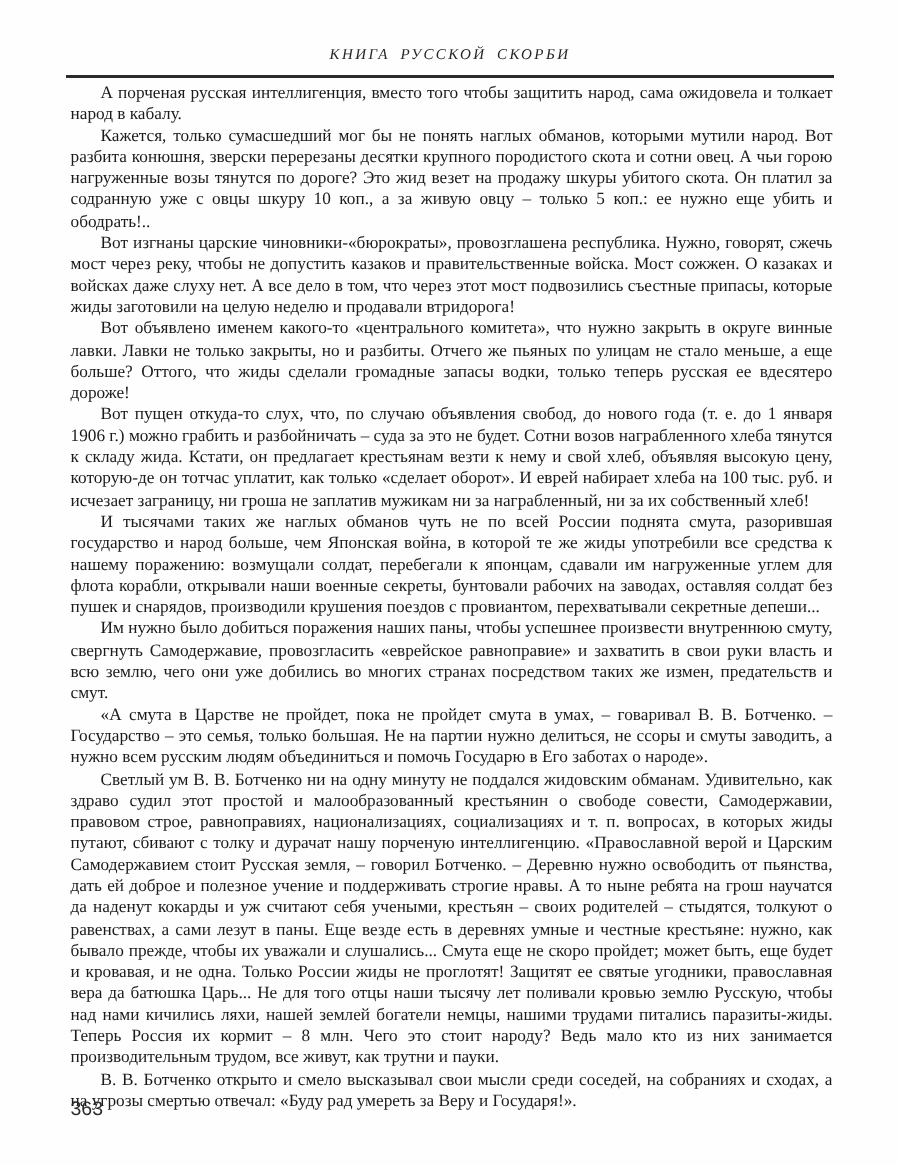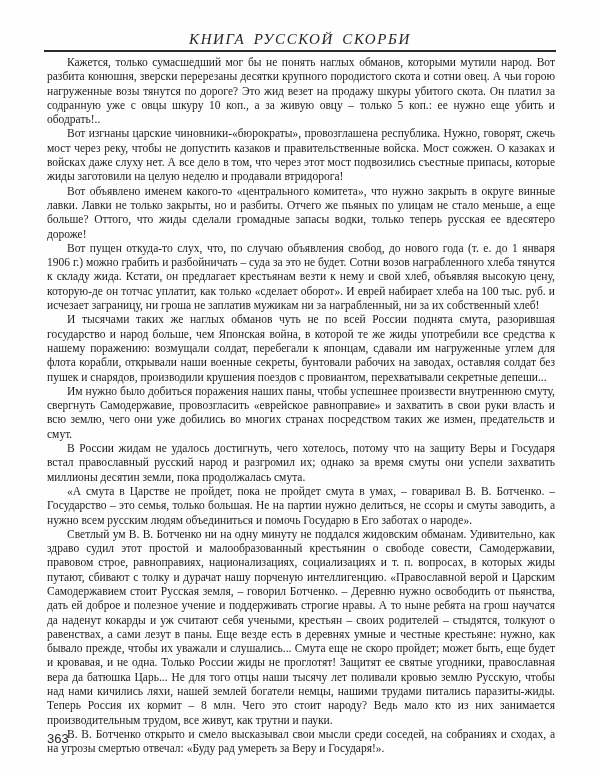--- a/index.html
+++ b/index.html
@@ -16,21 +16,21 @@
     font-family: "Liberation Serif", serif;
     overflow: hidden;
   }
   .header-title {
     position: absolute;
     top: 31px;
     left: 0;
     right: 0;
     text-align: center;
     font-style: italic;
-    font-size: 15px;
+    font-size: 10px;
     letter-spacing: 1.6px;
     word-spacing: 3px;
     color: #262626;
   }
   .header-rule {
     position: absolute;
     top: 50px;
     left: 44px;
     right: 44px;
     height: 2px;
@@ -63,27 +63,27 @@
 </head>
 <body>
 
 <div class="page">
 
   <div class="header-title">КНИГА РУССКОЙ СКОРБИ</div>
 
   <div class="header-rule"></div>
 
   <div class="body-text">
+    <p>А порченая русская интеллигенция, вместо того чтобы защитить народ, сама ожидовела и толкает народ в кабалу.</p>
     <p>Кажется, только сумасшедший мог бы не понять наглых обманов, которыми мутили народ. Вот разбита конюшня, зверски перерезаны десятки крупного породистого скота и сотни овец. А чьи горою нагруженные возы тянутся по дороге? Это жид везет на продажу шкуры убитого скота. Он платил за содранную уже с овцы шкуру 10 коп., а за живую овцу – только 5 коп.: ее нужно еще убить и ободрать!..</p>
     <p>Вот изгнаны царские чиновники-«бюрократы», провозглашена республика. Нужно, говорят, сжечь мост через реку, чтобы не допустить казаков и правительственные войска. Мост сожжен. О казаках и войсках даже слуху нет. А все дело в том, что через этот мост подвозились съестные припасы, которые жиды заготовили на целую неделю и продавали втридорога!</p>
     <p>Вот объявлено именем какого-то «центрального комитета», что нужно закрыть в округе винные лавки. Лавки не только закрыты, но и разбиты. Отчего же пьяных по улицам не стало меньше, а еще больше? Оттого, что жиды сделали громадные запасы водки, только теперь русская ее вдесятеро дороже!</p>
     <p>Вот пущен откуда-то слух, что, по случаю объявления свобод, до нового года (т. е. до 1 января 1906 г.) можно грабить и разбойничать – суда за это не будет. Сотни возов награбленного хлеба тянутся к складу жида. Кстати, он предлагает крестьянам везти к нему и свой хлеб, объявляя высокую цену, которую-де он тотчас уплатит, как только «сделает оборот». И еврей набирает хлеба на 100 тыс. руб. и исчезает заграницу, ни гроша не заплатив мужикам ни за награбленный, ни за их собственный хлеб!</p>
     <p>И тысячами таких же наглых обманов чуть не по всей России поднята смута, разорившая государство и народ больше, чем Японская война, в которой те же жиды употребили все средства к нашему поражению: возмущали солдат, перебегали к японцам, сдавали им нагруженные углем для флота корабли, открывали наши военные секреты, бунтовали рабочих на заводах, оставляя солдат без пушек и снарядов, производили крушения поездов с провиантом, перехватывали секретные депеши...</p>
     <p>Им нужно было добиться поражения наших паны, чтобы успешнее произвести внутреннюю смуту, свергнуть Самодержавие, провозгласить «еврейское равноправие» и захватить в свои руки власть и всю землю, чего они уже добились во многих странах посредством таких же измен, предательств и смут.</p>
-    <p>В России жидам не удалось достигнуть, чего хотелось, потому что на защиту Веры и Государя встал православный русский народ и разгромил их; однако за время смуты они успели захватить миллионы десятин земли, пока продолжалась смута.</p>
     <p>«А смута в Царстве не пройдет, пока не пройдет смута в умах, – говаривал В. В. Ботченко. – Государство – это семья, только большая. Не на партии нужно делиться, не ссоры и смуты заводить, а нужно всем русским людям объединиться и помочь Государю в Его заботах о народе».</p>
     <p>Светлый ум В. В. Ботченко ни на одну минуту не поддался жидовским обманам. Удивительно, как здраво судил этот простой и малообразованный крестьянин о свободе совести, Самодержавии, правовом строе, равноправиях, национализациях, социализациях и т. п. вопросах, в которых жиды путают, сбивают с толку и дурачат нашу порченую интеллигенцию. «Православной верой и Царским Самодержавием стоит Русская земля, – говорил Ботченко. – Деревню нужно освободить от пьянства, дать ей доброе и полезное учение и поддерживать строгие нравы. А то ныне ребята на грош научатся да наденут кокарды и уж считают себя учеными, крестьян – своих родителей – стыдятся, толкуют о равенствах, а сами лезут в паны. Еще везде есть в деревнях умные и честные крестьяне: нужно, как бывало прежде, чтобы их уважали и слушались... Смута еще не скоро пройдет; может быть, еще будет и кровавая, и не одна. Только России жиды не проглотят! Защитят ее святые угодники, православная вера да батюшка Царь... Не для того отцы наши тысячу лет поливали кровью землю Русскую, чтобы над нами кичились ляхи, нашей землей богатели немцы, нашими трудами питались паразиты-жиды. Теперь Россия их кормит – 8 млн. Чего это стоит народу? Ведь мало кто из них занимается производительным трудом, все живут, как трутни и пауки.</p>
     <p>В. В. Ботченко открыто и смело высказывал свои мысли среди соседей, на собраниях и сходах, а на угрозы смертью отвечал: «Буду рад умереть за Веру и Государя!».</p>
 
   </div>
 
   <div class="page-number">363</div>
 
 </div>
 

